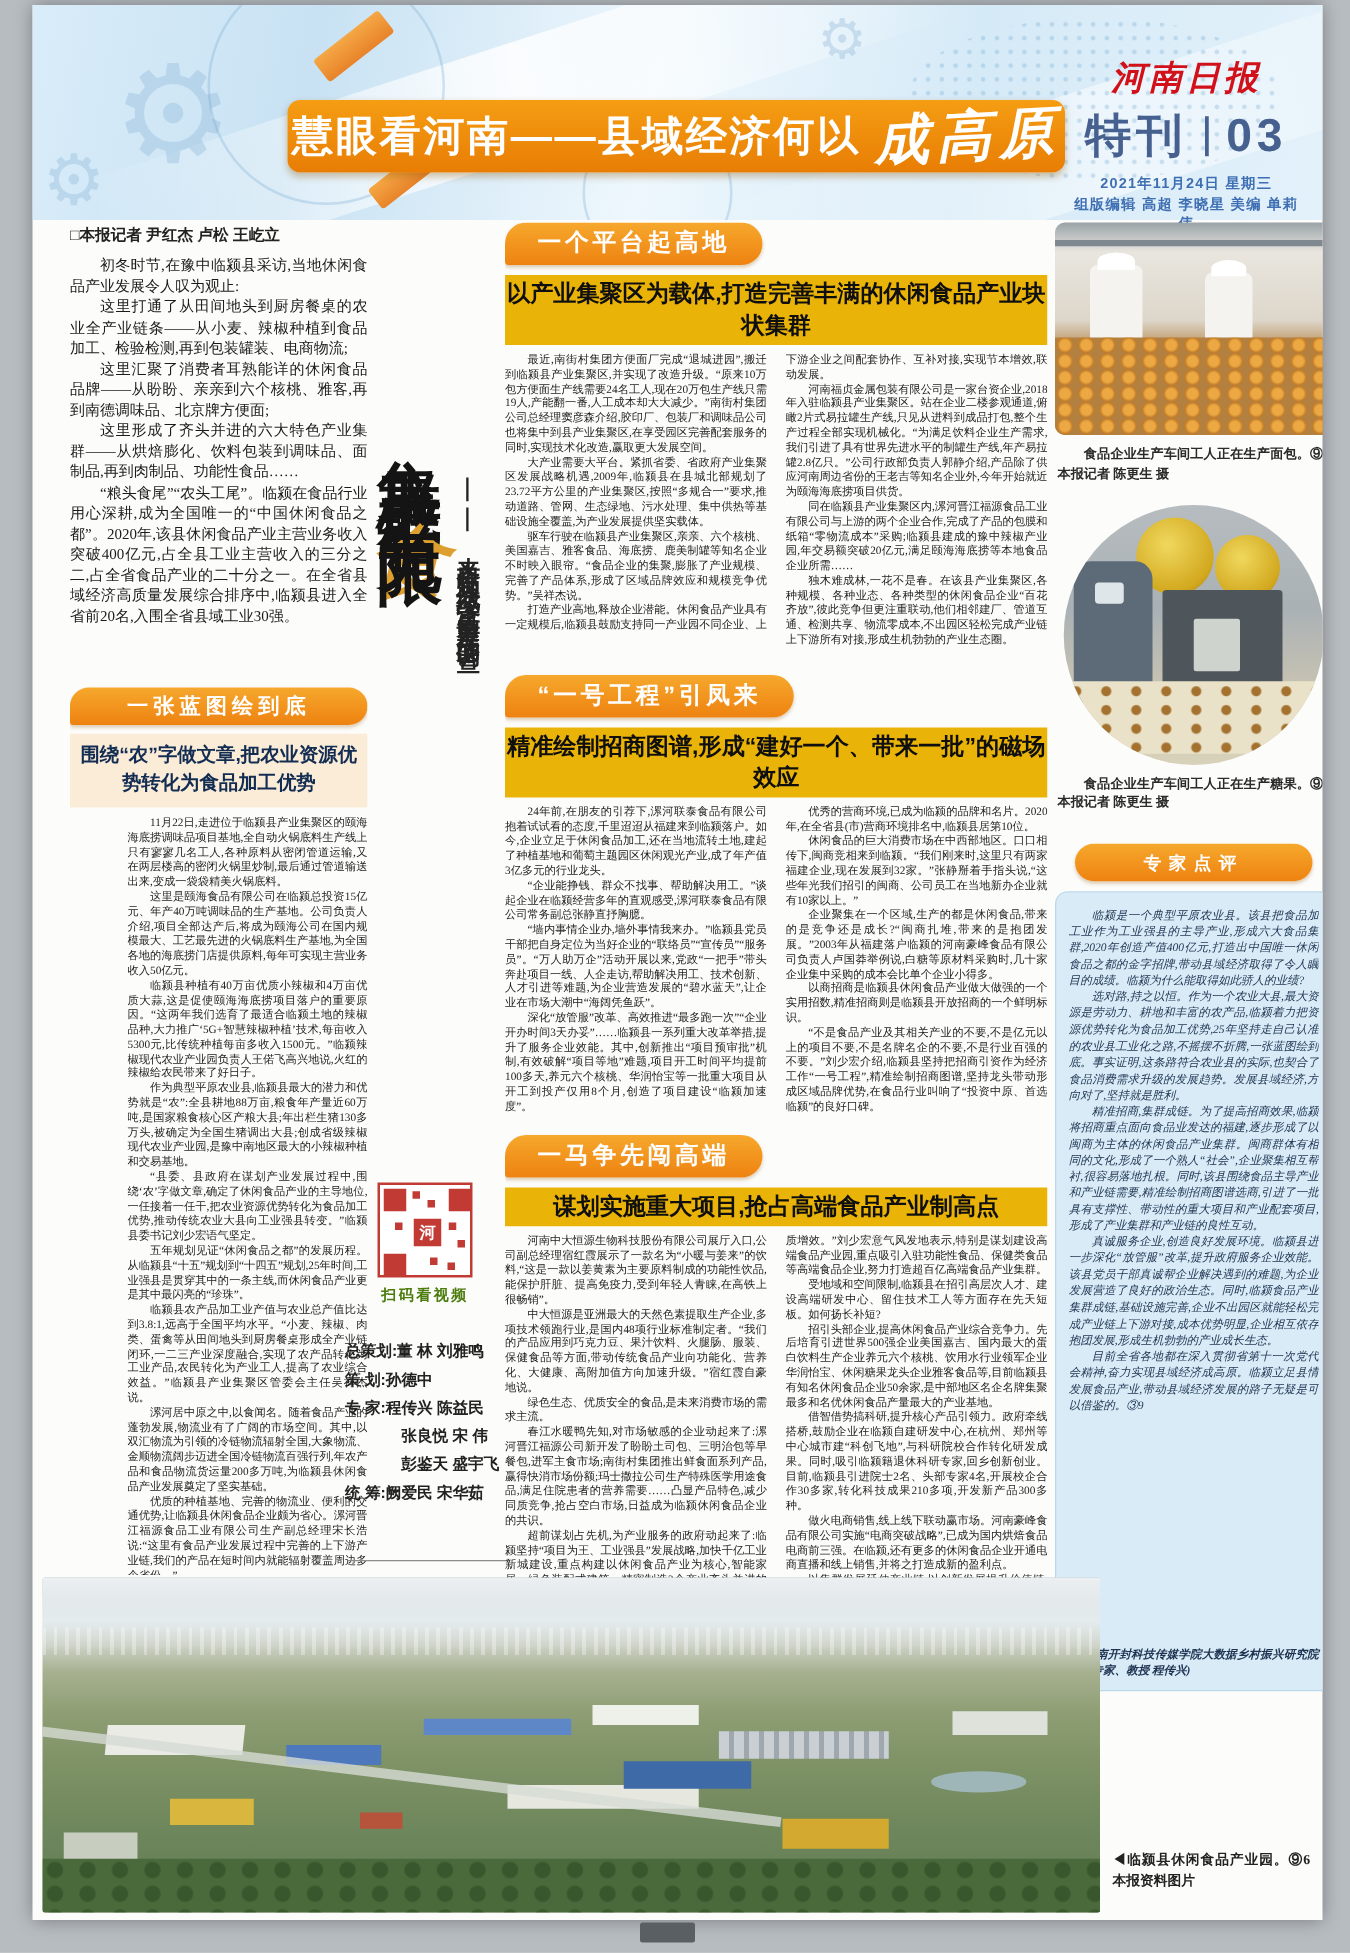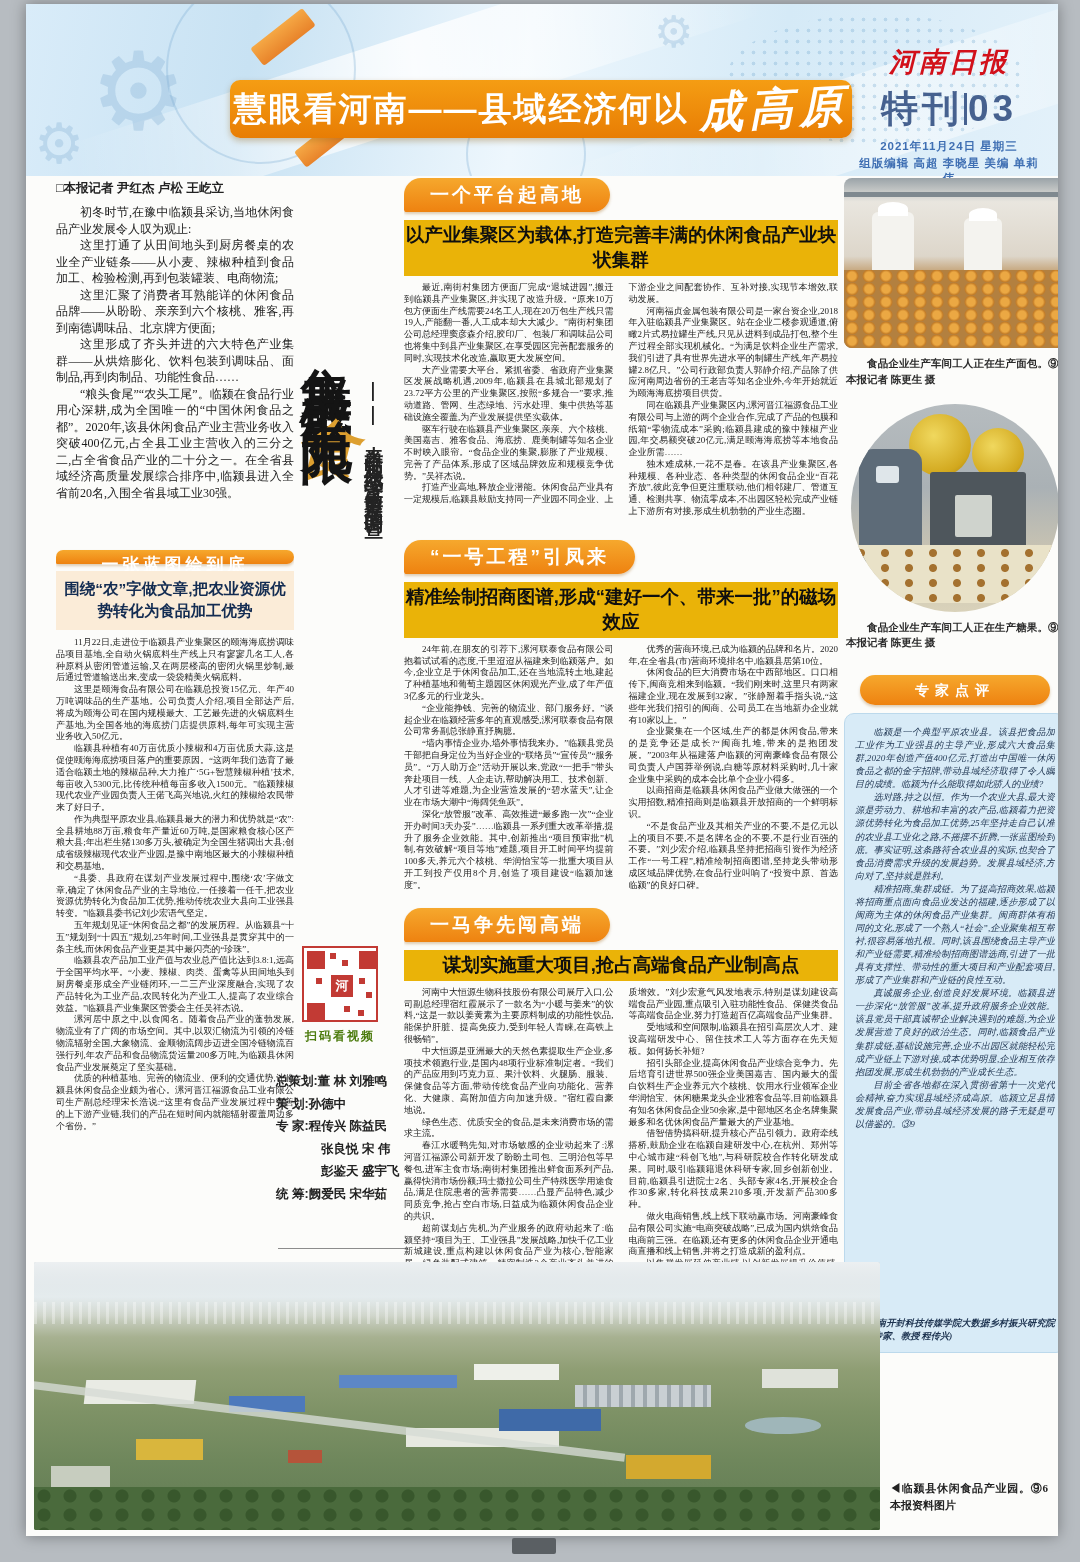--- a/index.html
+++ b/index.html
@@ -21,39 +21,39 @@
   .banner { position:absolute; left:204px; top:76px; width:622px; height:58px; border-radius:10px;
     background:linear-gradient(180deg,#f59d13,#e87d04); box-shadow:0 3px 6px rgba(140,90,10,.35);
     display:flex; align-items:center; justify-content:center; color:#fff; white-space:nowrap; }
   .banner-main { font-weight:700; font-size:33px; letter-spacing:2px; }
   .banner-calli { font-family:"Liberation Serif", serif; font-style:italic; font-weight:700; font-size:44px;
     margin-left:10px; transform:rotate(-3deg); letter-spacing:6px; }
 
   .masthead { position:absolute; left:828px; top:40px; width:190px; text-align:center; }
   .paper-name { font-family:"Liberation Serif", serif; font-weight:700; font-style:italic; font-size:27px;
     color:#d2101a; letter-spacing:3px; }
-  .edition { display:flex; align-items:center; justify-content:center; gap:1px; margin-top:4px;
+  .edition { display:flex; align-items:center; justify-content:center; gap:14px; margin-top:4px;
     color:#46618f; font-weight:700; font-size:37px; letter-spacing:4px; }
   .edition .sep { width:3px; height:32px; background:#46618f; }
   .dateline, .staffline { color:#3f6fb3; font-weight:700; font-size:11.5px; margin-top:5px; letter-spacing:1px; }
   .staffline { margin-top:2px; }
 
   
   .byline { position:absolute; left:30px; top:176px; width:260px; font-weight:700; font-size:12.5px; color:#222; }
 
   .col-left { position:absolute; left:30px; top:200px; width:238px; height:1056px; overflow:hidden;
     display:flex; flex-direction:column; }
   .lead { height:346px; overflow:hidden; }
   .lead p { font:12px/16.5px "Liberation Serif", serif; color:#1b1b1b; text-align:justify; text-indent:2em; }
   .tab { background:linear-gradient(180deg,#f6a82d,#ee8210); color:#fff; font-weight:700;
     border-radius:18px 18px 18px 3px; box-shadow:0 2px 3px rgba(150,90,10,.3); }
-  .tab-left { width:100%; height:14px; line-height:30px; text-align:center; font-size:17px; letter-spacing:4px; flex:none; }
+  .tab-left { width:100%; height:30px; line-height:30px; text-align:center; font-size:17px; letter-spacing:4px; flex:none; }
   .deck-left { margin-top:7px; background:#fbecd8; color:#132c52; font-weight:700; font-size:15.5px;
     line-height:1.45; text-align:center; padding:7px 4px; flex:none; }
-  .body-left { margin-top:7px; flex:1; overflow:hidden; }
+  .body-left { margin-top:7px; flex:1; overflow:hidden;margin-left:46px; }
   .body-left p { font:9px/11.8px "Liberation Serif", serif; color:#1d1d1d; text-align:justify; text-indent:2em; }
 
   .vtitle { position:absolute; left:266px; top:322px; width:112px; height:600px; display:flex; }
   .vt-main { writing-mode:vertical-rl; font-family:"Liberation Serif", serif; font-weight:700;
     font-size:52px; letter-spacing:10px; color:#141414; line-height:1.06; }
   .vt-accent { color:#dd9f2f; font-size:64px; font-style:italic; margin-block:6px; }
   .vt-sub { writing-mode:vertical-rl; font-weight:700; font-size:19px; letter-spacing:5px; color:#232323;
     margin-top:56px; margin-left:2px; line-height:1.2; }
 
   .qr-wrap { position:absolute; left:272px; top:942px; width:84px; text-align:center; }
@@ -244,21 +244,21 @@
           <p>同在临颍县产业集聚区内,漯河晋江福源食品工业有限公司与上游的两个企业合作,完成了产品的包膜和纸箱“零物流成本”采购;临颍县建成的豫中辣椒产业园,年交易额突破20亿元,满足颐海海底捞等本地食品企业所需……</p>
           <p>独木难成林,一花不是春。在该县产业集聚区,各种规模、各种业态、各种类型的休闲食品企业“百花齐放”,彼此竞争但更注重联动,他们相邻建厂、管道互通、检测共享、物流零成本,不出园区轻松完成产业链上下游所有对接,形成生机勃勃的产业生态圈。</p>
         </div>
       </div>
 
       <div class="section">
         <span class="tab tab-mid">“一号工程”引凤来</span>
         <div class="deck-mid">精准绘制招商图谱,形成“建好一个、带来一批”的磁场效应</div>
         <div class="sec-body sec-body-2">
           <p>24年前,在朋友的引荐下,漯河联泰食品有限公司抱着试试看的态度,千里迢迢从福建来到临颍落户。如今,企业立足于休闲食品加工,还在当地流转土地,建起了种植基地和葡萄主题园区休闲观光产业,成了年产值3亿多元的行业龙头。</p>
-          <p>“企业能挣钱、完善的物流业、部门服务好。”谈起企业在临颍经营多年的直观感受,漯河联泰食品有限公司常务副总张静直抒胸臆。</p>
+          <p>“企业能挣钱、群众不找事、帮助解决用工。”谈起企业在临颍经营多年的直观感受,漯河联泰食品有限公司常务副总张静直抒胸臆。</p>
           <p>“墙内事情企业办,墙外事情我来办。”临颍县党员干部把自身定位为当好企业的“联络员”“宣传员”“服务员”。“万人助万企”活动开展以来,党政“一把手”带头奔赴项目一线、人企走访,帮助解决用工、技术创新、人才引进等难题,为企业营造发展的“碧水蓝天”,让企业在市场大潮中“海阔凭鱼跃”。</p>
           <p>深化“放管服”改革、高效推进“最多跑一次”“企业开办时间3天办妥”……临颍县一系列重大改革举措,提升了服务企业效能。其中,创新推出“项目预审批”机制,有效破解“项目等地”难题,项目开工时间平均提前100多天,养元六个核桃、华润怡宝等一批重大项目从开工到投产仅用8个月,创造了项目建设“临颍加速度”。</p>
           <p>优秀的营商环境,已成为临颍的品牌和名片。2020年,在全省县(市)营商环境排名中,临颍县居第10位。</p>
           <p>休闲食品的巨大消费市场在中西部地区。口口相传下,闽商竞相来到临颍。“我们刚来时,这里只有两家福建企业,现在发展到32家。”张静掰着手指头说,“这些年光我们招引的闽商、公司员工在当地新办企业就有10家以上。”</p>
           <p>企业聚集在一个区域,生产的都是休闲食品,带来的是竞争还是成长?“闽商扎堆,带来的是抱团发展。”2003年从福建落户临颍的河南豪峰食品有限公司负责人卢国莽举例说,白糖等原材料采购时,几十家企业集中采购的成本会比单个企业小得多。</p>
           <p>以商招商是临颍县休闲食品产业做大做强的一个实用招数,精准招商则是临颍县开放招商的一个鲜明标识。</p>
           <p>“不是食品产业及其相关产业的不要,不是亿元以上的项目不要,不是名牌名企的不要,不是行业百强的不要。”刘少宏介绍,临颍县坚持把招商引资作为经济工作“一号工程”,精准绘制招商图谱,坚持龙头带动形成区域品牌优势,在食品行业叫响了“投资中原、首选临颍”的良好口碑。</p>
 
         </div>
       </div>

